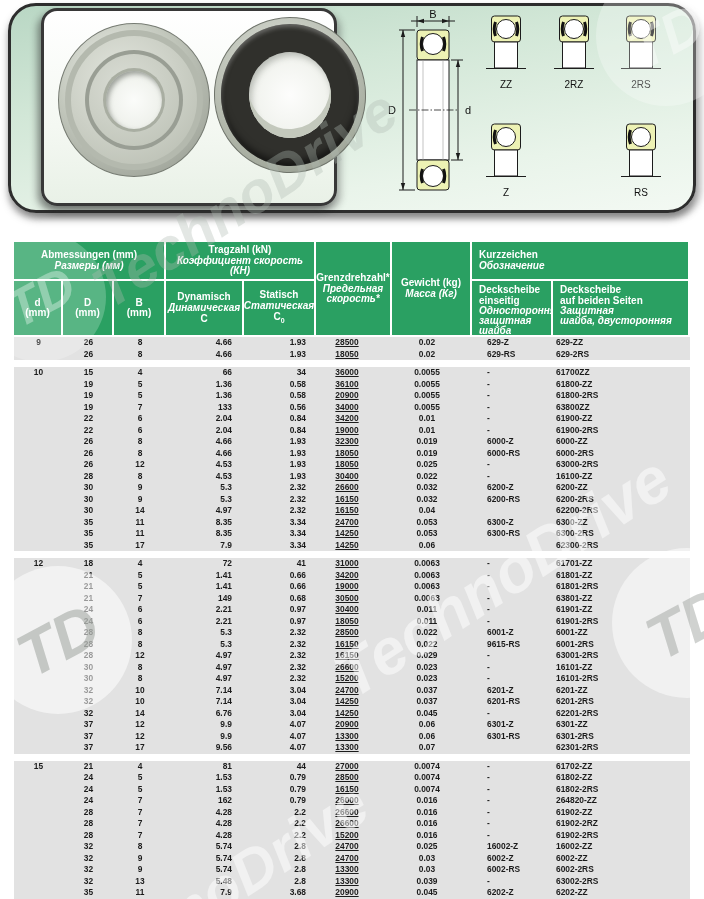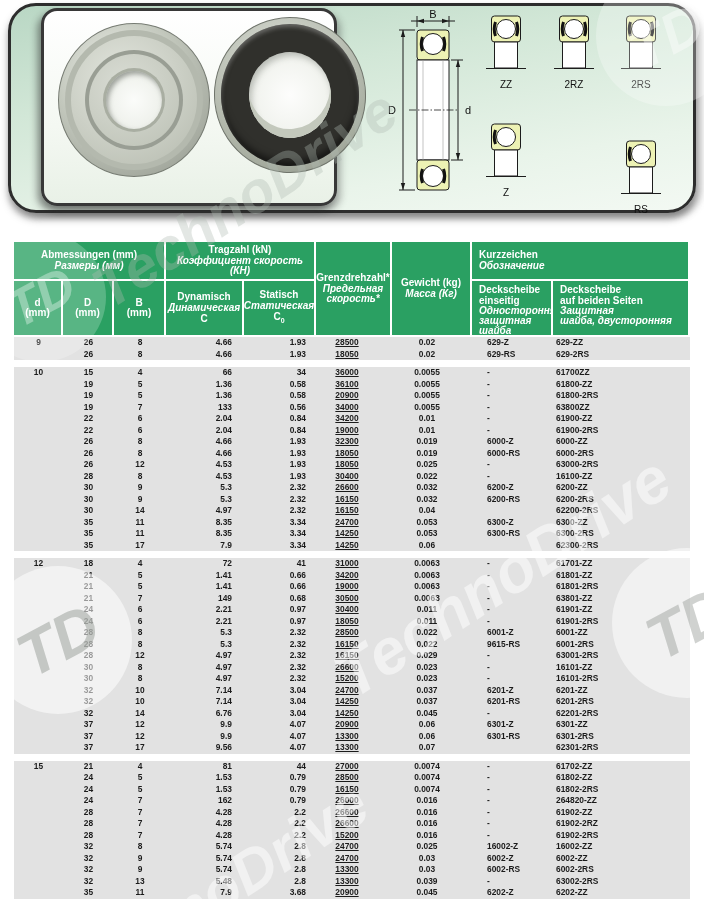--- a/index.html
+++ b/index.html
@@ -163,21 +163,21 @@
     <svg width="44" height="58" viewBox="0 0 44 58">
       <rect x="7.5" y="1" width="29" height="26" rx="3" fill="#edf2b4" stroke="#1c1c1c"></rect>
       <circle cx="22" cy="14" r="9.5" fill="#fff" stroke="#1c1c1c"></circle>
       <path d="M11.5,7 q-2.5,7 0,14" stroke="#111" stroke-width="3" fill="none"></path>
       <path class="seal-r" d="M32.5,7 q2.5,7 0,14" stroke="#111" stroke-width="3" fill="none"></path>
       <rect x="10.5" y="27" width="23" height="26" fill="#fff" stroke="#1c1c1c"></rect>
       <line x1="2" y1="53.5" x2="42" y2="53.5" stroke="#1c1c1c"></line>
     </svg>
     <div class="vlabel">Z</div>
   </div>
-  <div class="variant single-seal" style="left:608px;top:134px">
+  <div class="variant single-seal" style="left:608px;top:117px">
     <svg width="44" height="58" viewBox="0 0 44 58">
       <rect x="7.5" y="1" width="29" height="26" rx="3" fill="#edf2b4" stroke="#1c1c1c"></rect>
       <circle cx="22" cy="14" r="9.5" fill="#fff" stroke="#1c1c1c"></circle>
       <path d="M11.5,7 q-2.5,7 0,14" stroke="#111" stroke-width="3" fill="none"></path>
       <path class="seal-r" d="M32.5,7 q2.5,7 0,14" stroke="#111" stroke-width="3" fill="none"></path>
       <rect x="10.5" y="27" width="23" height="26" fill="#fff" stroke="#1c1c1c"></rect>
       <line x1="2" y1="53.5" x2="42" y2="53.5" stroke="#1c1c1c"></line>
     </svg>
     <div class="vlabel">RS</div>
   </div>

